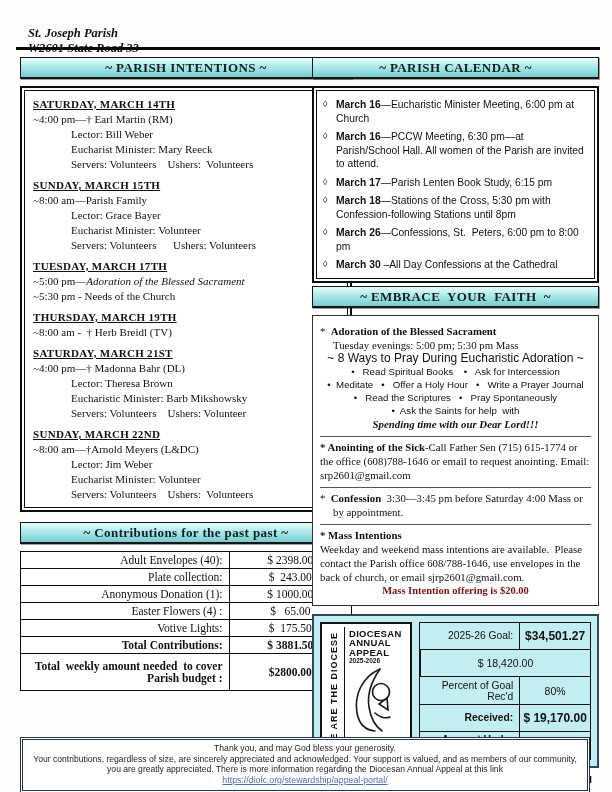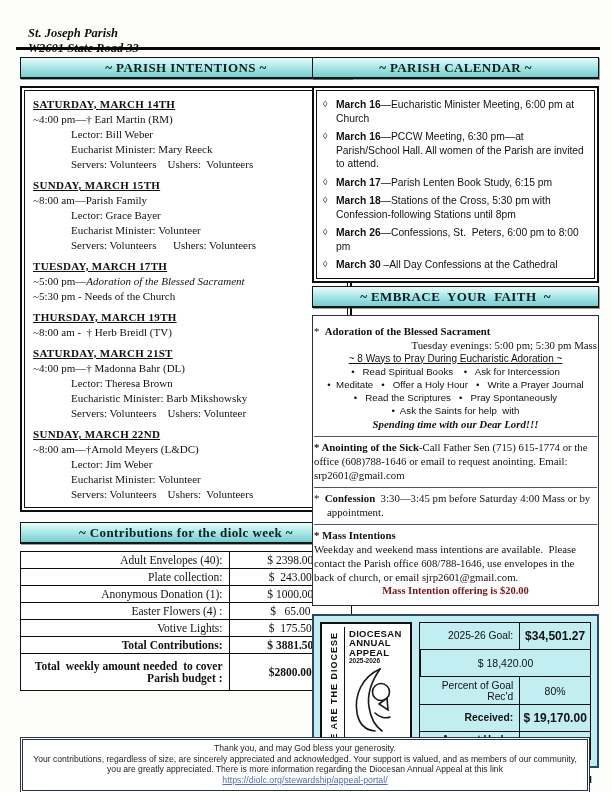--- a/index.html
+++ b/index.html
@@ -49,27 +49,27 @@
 
   
   .cal-item{display:flex;font-family:"Liberation Sans","DejaVu Sans",sans-serif;
     font-size:10.3px;line-height:13.5px;margin-bottom:5px;}
   .cal-item:last-child{margin-bottom:0;}
   .cal-diamond{width:13px;flex:0 0 13px;font-size:9px;line-height:13.5px;color:#222;}
   .cal-text{white-space:pre-wrap;}
   .cal-text b{font-weight:bold;}
 
   
-  .faith-box{border:1.5px solid #27313d;background:#fff;padding:5px 1px;}
+  .faith-box{border:1.5px solid #27313d;background:#fff;padding:5px 7px;}
   .fsec{padding:3px 0 5px 0;border-bottom:1.5px solid #4a5568;}
   .fsec:last-child{border-bottom:none;padding-bottom:2px;}
   .fline{font-size:10.8px;line-height:14px;white-space:pre-wrap;}
   .hang{padding-left:13px;text-indent:-13px;}
-  .ways-title{font-family:"Liberation Sans","DejaVu Sans",sans-serif;font-size:10px;line-height:13px;
-    text-decoration:underline;text-align:center;}
+  .ways-title{font-family:"Liberation Sans","DejaVu Sans",sans-serif;font-size:12px;line-height:13px;
+    text-align:center;}
   .way{font-family:"Liberation Sans","DejaVu Sans",sans-serif;font-size:9.7px;line-height:13px;
     text-align:center;white-space:pre-wrap;}
   .closing{font-style:italic;font-weight:bold;text-align:center;font-size:10.8px;line-height:14px;}
   .offering{color:#7e1416;font-weight:bold;text-align:center;font-size:10.5px;line-height:14px;}
 
   
   .appeal{margin-top:8px;border:2px solid #2a4a63;background:#c2eef1;padding:6px;display:flex;gap:7px;}
   .appeal-logo{flex:0 0 84px;height:128px;background:#fff;border:2px solid #111;display:flex;padding:3px 2px;}
   .logo-vert{flex:0 0 20px;display:flex;align-items:center;justify-content:center;border-right:1.5px solid #111;}
   .logo-vert span{writing-mode:vertical-rl;transform:rotate(180deg);
@@ -152,21 +152,21 @@
         <div class="day-title">SUNDAY, MARCH 22ND</div>
         <div class="iline pre">~8:00 am—†Arnold Meyers (L&amp;DC)</div>
         <div class="iline detail">Lector: Jim Weber</div>
         <div class="iline detail">Eucharist Minister: Volunteer</div>
         <div class="iline detail pre">Servers: Volunteers    Ushers:  Volunteers</div>
       </div>
 
     </div>
   </div>
 
-  <div class="banner" style="margin-top:10px;">~ Contributions for the diolc week ~</div>
+  <div class="banner" style="margin-top:10px;">~ Contributions for the past past ~</div>
 
   <table class="contrib">
     <tbody>
         <tr>
       <td class="lbl">Adult Envelopes (40):</td>
       <td class="val pre">$ 2398.00</td>
     </tr>
     <tr>
       <td class="lbl">Plate collection:</td>
       <td class="val pre">$  243.00</td>
@@ -230,21 +230,21 @@
 
     </div>
   </div>
 
   <div class="banner" style="margin-top:3px;">~ EMBRACE  YOUR  FAITH  ~</div>
 
   <div class="faith-box">
 
     <div class="fsec">
       <div class="fline hang"><span>*</span>&nbsp;&nbsp;<b>Adoration of the Blessed Sacrament</b></div>
-      <div class="fline" style="padding-left:13px;text-align:right;">Tuesday evenings: 5:00 pm; 5:30 pm Mass</div>
+      <div class="fline" style="padding-left:13px;">Tuesday evenings: 5:00 pm; 5:30 pm Mass</div>
       <div class="ways-title">~ 8 Ways to Pray During Eucharistic Adoration ~</div>
       <div class="way">•   Read Spiritual Books    •   Ask for Intercession</div>
       <div class="way">•  Meditate   •   Offer a Holy Hour   •   Write a Prayer Journal</div>
       <div class="way">•   Read the Scriptures   •   Pray Spontaneously</div>
       <div class="way">•  Ask the Saints for help  with</div>
       <div class="closing">Spending time with our Dear Lord!!!</div>
     </div>
 
     <div class="fsec">
       <div class="fline pre"><b>* Anointing of the Sick</b><span>-Call Father Sen (715) 615-1774 or the office (608)788-1646 or email to request anointing. Email: srp2601@gmail.com</span></div>

